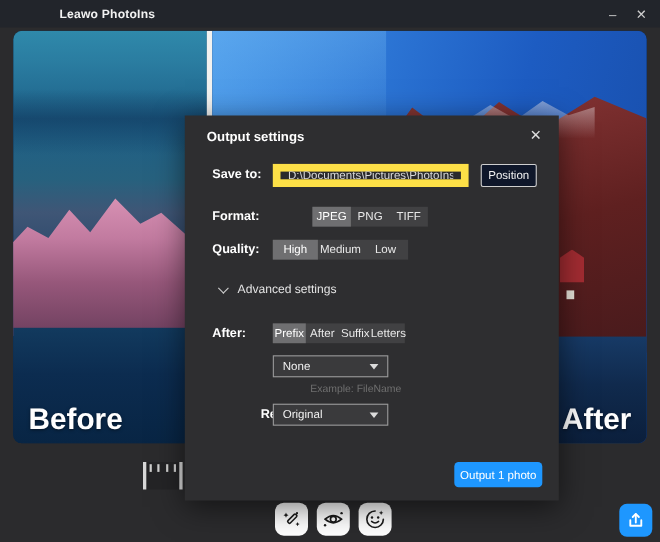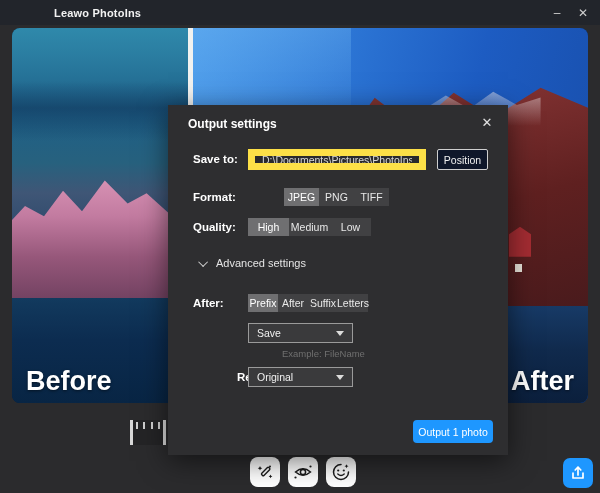--- a/index.html
+++ b/index.html
@@ -157,21 +157,21 @@
 
     <span class="fld-label lbl-naming">After:</span>
     <div class="seg-group seg-naming">
       <span class="seg selected">Prefix</span>
       <span class="seg">After</span>
       <span class="seg">Suffix</span>
       <span class="seg">Letters</span>
     </div>
 
     <div class="dropdown dd-naming">
-      <span>Save</span>
+      <span>None</span>
       <span class="dd-arrow"></span>
     </div>
     <span class="example-text">Example: FileName</span>
 
     <span class="fld-label lbl-resize">Resize:</span>
     <div class="dropdown dd-resize">
       <span>Original</span>
       <span class="dd-arrow"></span>
     </div>
 

